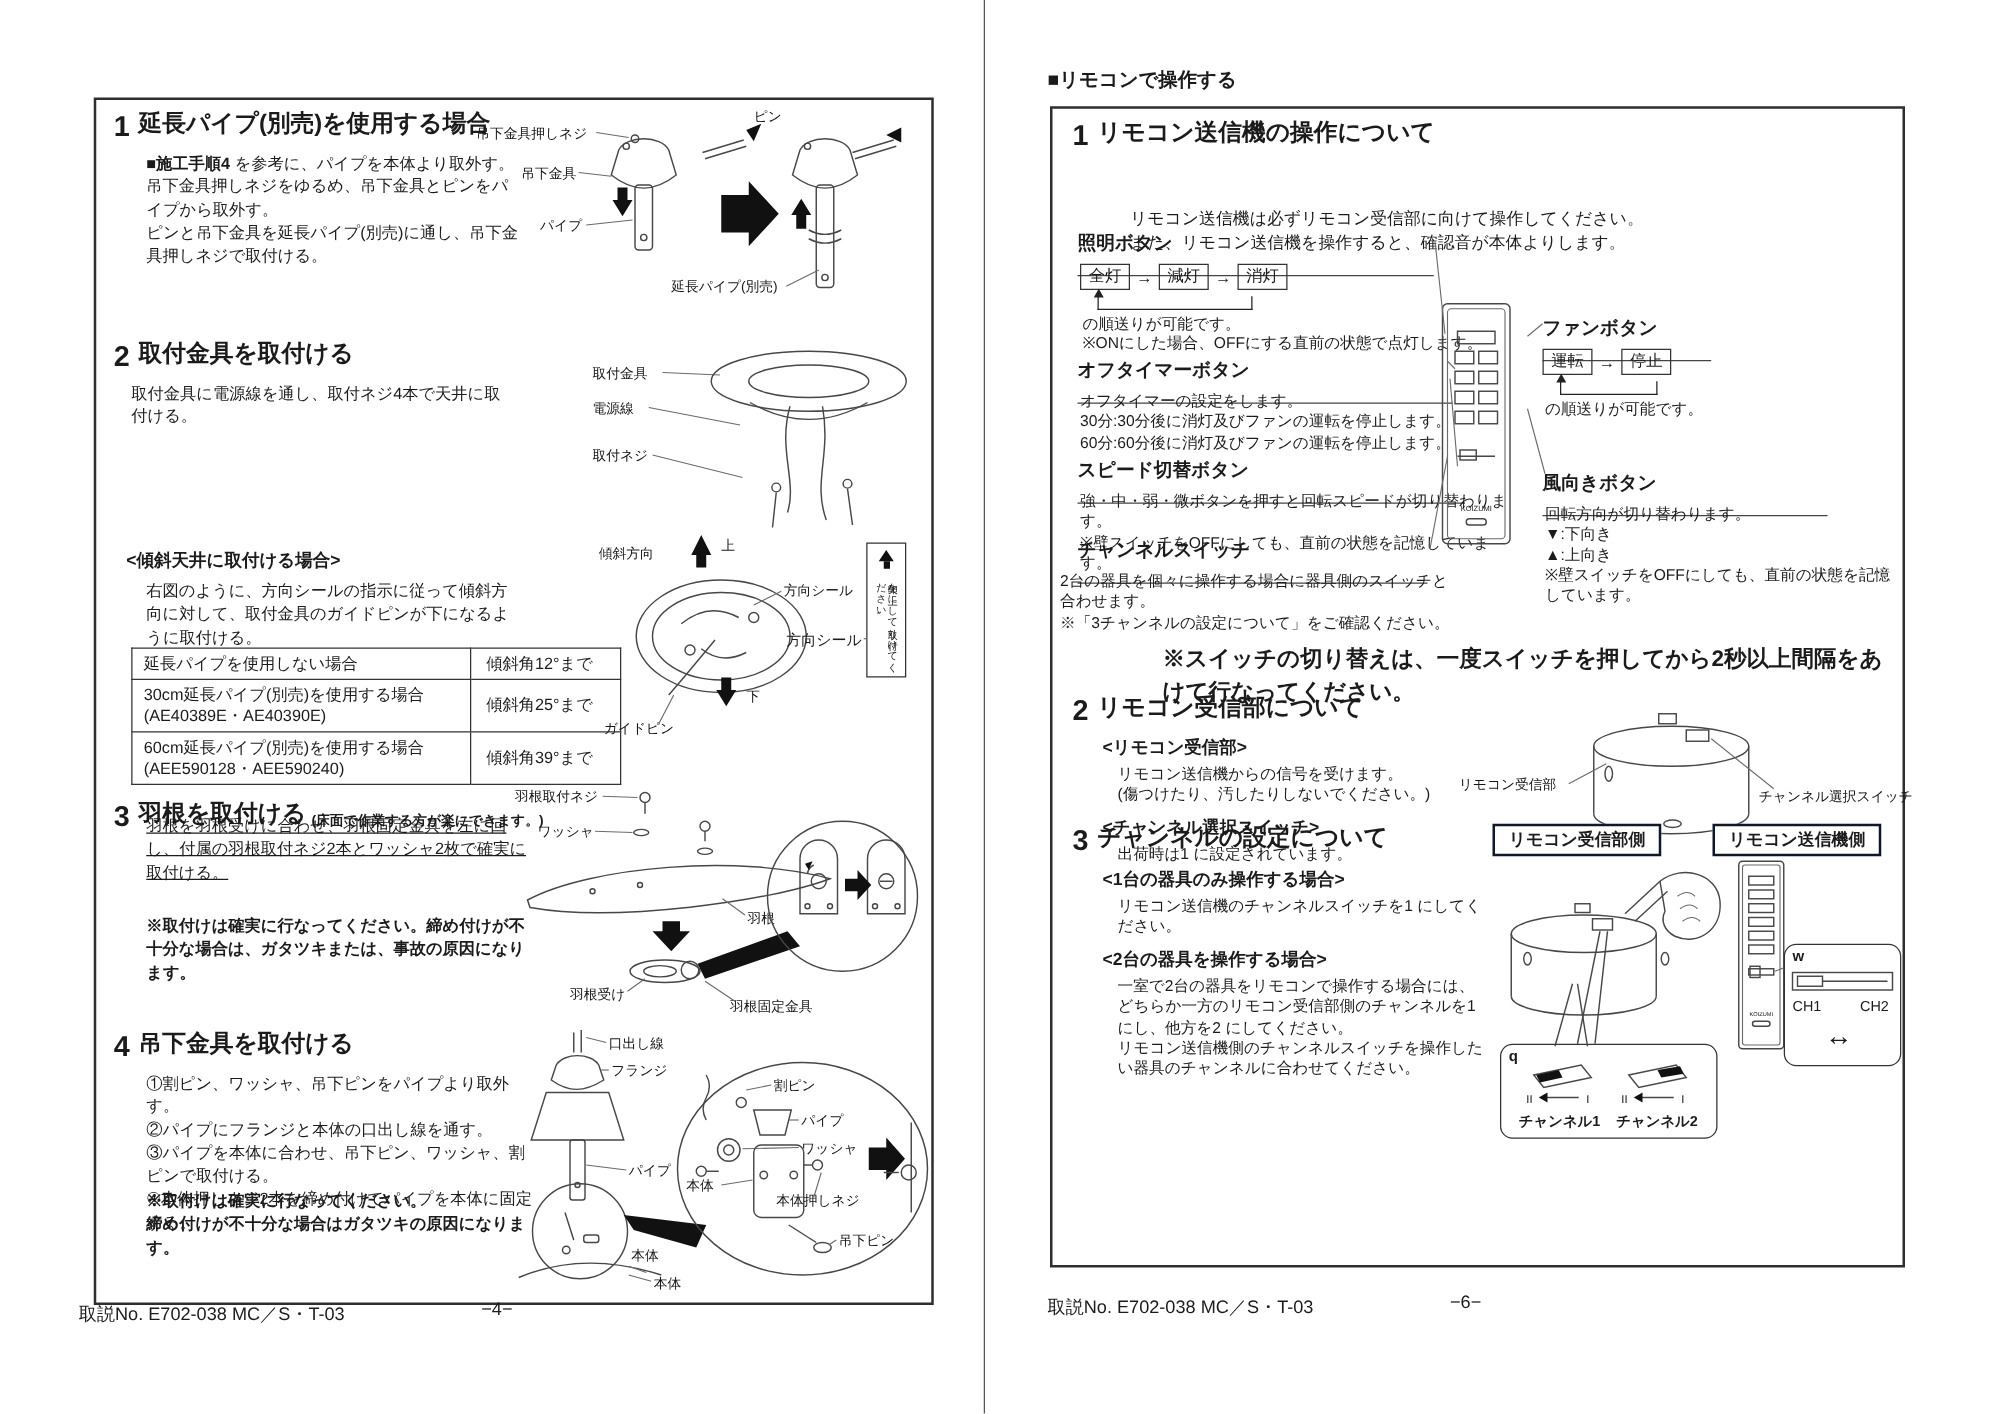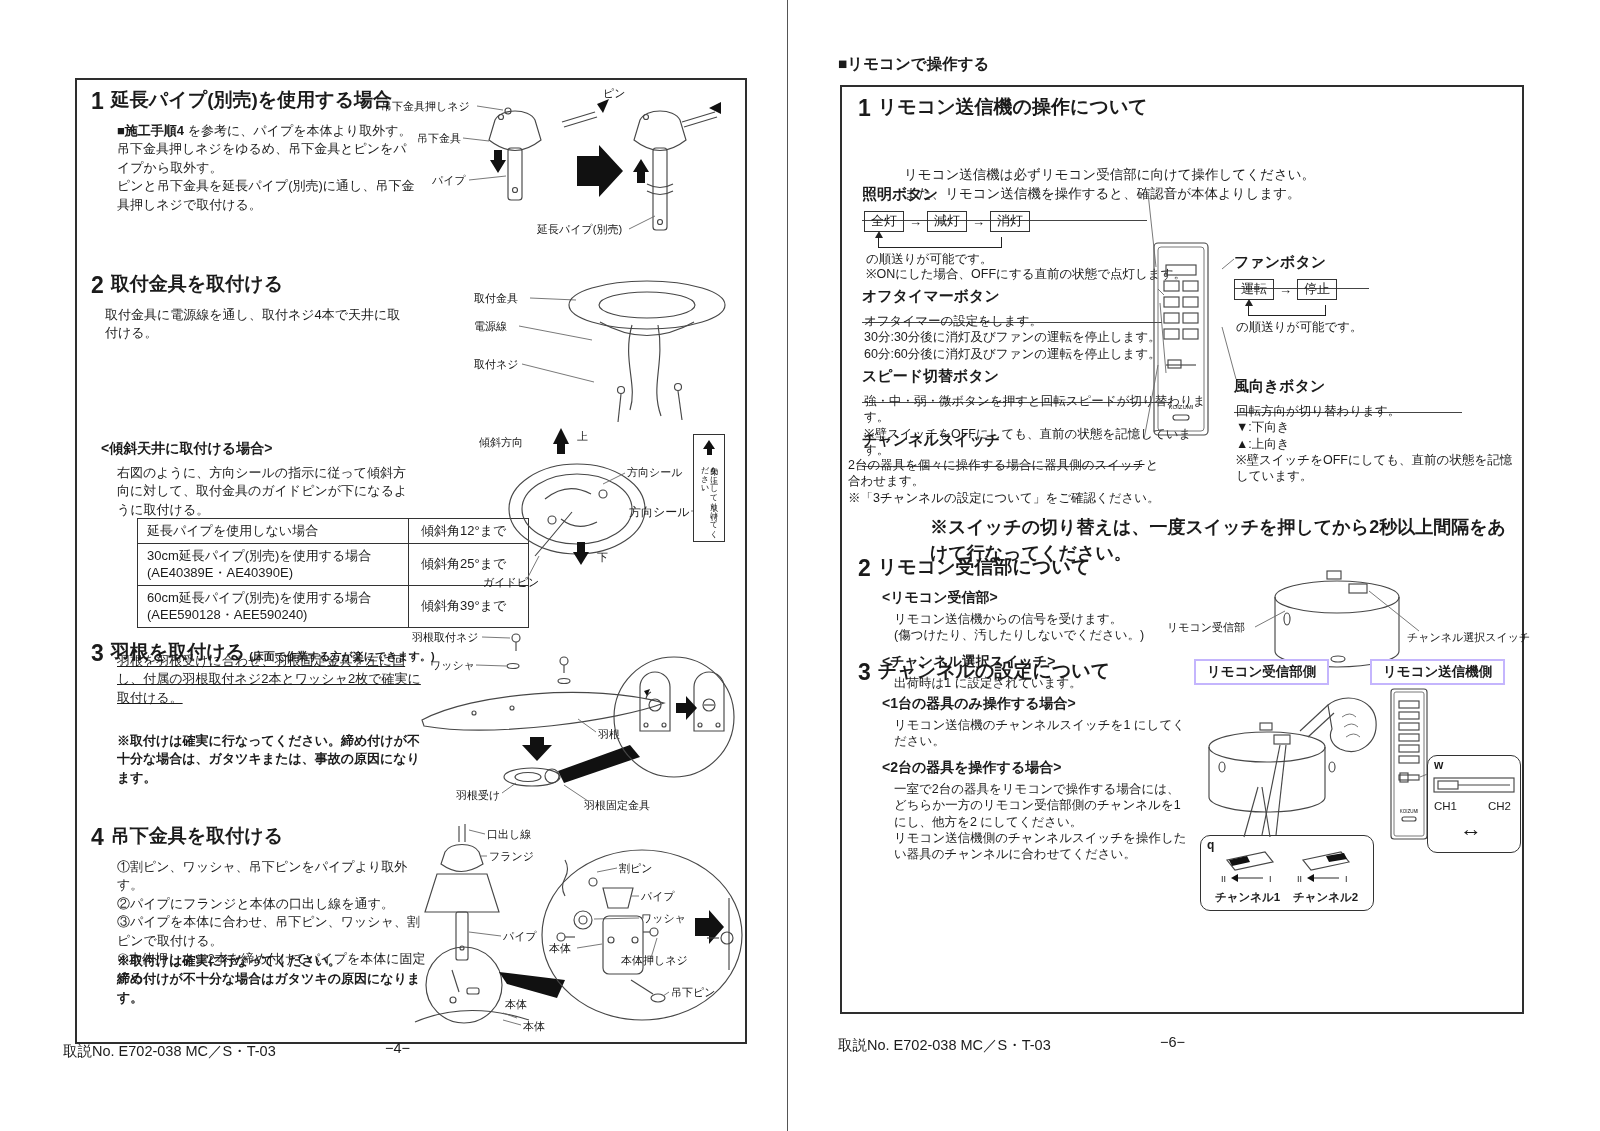--- a/index.html
+++ b/index.html
@@ -18,25 +18,25 @@
   .angle-head{position:absolute;font-size:14px;font-weight:bold;white-space:nowrap;}
   .btn-head{position:absolute;font-size:15px;font-weight:bold;border-bottom:1.2px solid #444;
             padding-bottom:16px;white-space:nowrap;}
   .seq{position:absolute;display:flex;align-items:center;}
   .seq-box{display:inline-block;border:1.2px solid #333;padding:0 6px;font-size:13px;line-height:1.45;}
   .seq-arrow{margin:0 5px;font-weight:bold;font-size:13px;}
   .loop{position:absolute;border-left:1.5px solid #222;border-bottom:1.5px solid #222;
         border-right:1.5px solid #222;height:10px;}
   .loop-head{position:absolute;left:-4.5px;top:-6px;width:0;height:0;
         border-left:4px solid transparent;border-right:4px solid transparent;border-bottom:7px solid #222;}
-  .slope-table{position:absolute;border-collapse:collapse;margin-left:32px;}
+  .slope-table{position:absolute;border-collapse:collapse;}
   .slope-table td{border:1.6px solid #333;font-size:13px;padding:3px 9px;white-space:pre-line;line-height:1.35;}
   .slope-table td.ang{width:98px;text-align:left;padding-left:12px;}
   .slope-table td.case{width:252px;}
-  .side-label{position:absolute;border:2px solid #c4b5fd;font-size:13.5px;font-weight:bold;
+  .side-label{position:absolute;border:2px solid #0f172a;font-size:13.5px;font-weight:bold;
         padding:2px 11px;white-space:nowrap;background:#fff;}
   .callout{position:absolute;border:1.6px solid #333;border-radius:10px;background:#fff;}
   .mark{position:absolute;font-size:12px;font-weight:bold;}
   .seal{position:absolute;border:1.2px solid #333;width:30px;height:106px;background:#fff;}
   .tri-up{width:0;height:0;border-left:6px solid transparent;border-right:6px solid transparent;
         border-bottom:9px solid #111;margin:5px auto 0 auto;}
   .stem{width:5px;height:6px;background:#111;margin:0 auto;}
   .seal-text{position:absolute;top:26px;left:50%;transform:translateX(-50%);
         writing-mode:vertical-rl;font-size:8px;line-height:1.15;}
   .footer{position:absolute;font-size:14.5px;white-space:nowrap;}

